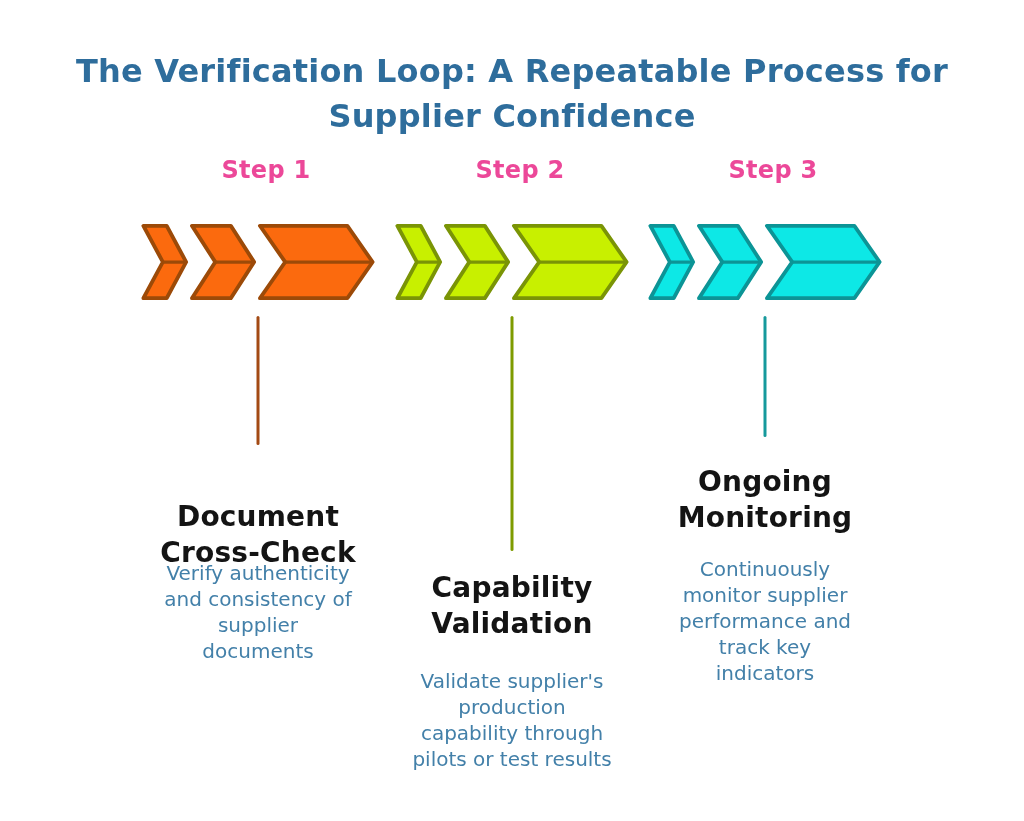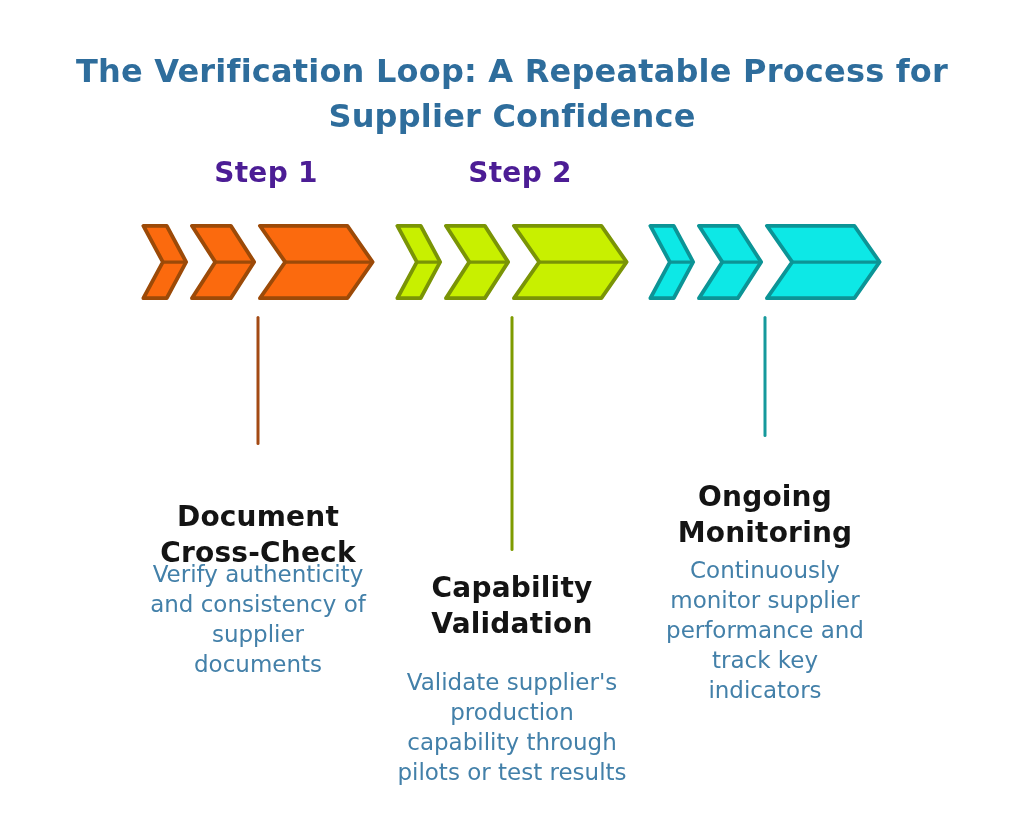--- a/index.html
+++ b/index.html
@@ -25,23 +25,23 @@
   .col {
     position: absolute;
     top: 0; bottom: 0;
     width: 290px;
     text-align: center;
   }
   .step-label {
     position: absolute;
     left: 16px; right: 0;
     top: 156px;
-    font-size: 28px;
+    font-size: 24px;
     font-weight: bold;
-    color: #4c1d95;
+    color: #ec4899;
     letter-spacing: 0.3px;
   }
   .chevrons {
     position: absolute;
     top: 223px;
     left: 50%;
     transform: translateX(-50%);
   }
   .chevrons polygon {
     fill: var(--fill, #ccc);
@@ -68,21 +68,21 @@
     font-size: 28px;
     font-weight: bold;
     line-height: 1.28;
     color: var(--heading-color, #141414);
     white-space: pre-line;
     letter-spacing: 0.2px;
   }
   .step-description {
     position: absolute;
     left: 0; right: 0;
-    font-size: 23px;
+    font-size: 20px;
     line-height: 1.3;
     color: var(--desc-color, #4380A9);
     white-space: pre-line;
   }
 </style>
 </head>
 <body style="--title-color: #2E6D9C; --heading-color: #141414; --desc-color: #4380A9;">
 
 <h1 class="page-title">The Verification Loop: A Repeatable Process for
 Supplier Confidence</h1>
@@ -119,29 +119,30 @@
   <div class="connector-line" style="height:235px;"></div>
   <div class="step-heading" style="top:570px;">Capability
 Validation</div>
   <div class="step-description" style="top:668px;">Validate supplier's
 production
 capability through
 pilots or test results</div>
 </div>
 
 <div class="col" style="left: 620px; --fill: #0DE8E6; --stroke: #0C9496; --line: #16999C;">
+  <div class="step-label">Step 3</div>
   <svg class="chevrons" width="235" height="78" viewBox="0 0 242 84" preserveAspectRatio="none" aria-hidden="true">
     <polygon points="3,3 27,3 47,42 27,81 3,81 23,42"></polygon>
     <line class="seam" x1="23" y1="42" x2="47" y2="42"></line>
     <polygon points="53,3 93,3 117,42 93,81 53,81 77,42"></polygon>
     <line class="seam" x1="77" y1="42" x2="117" y2="42"></line>
     <polygon points="123,3 213,3 239,42 213,81 123,81 149,42"></polygon>
     <line class="seam" x1="149" y1="42" x2="239" y2="42"></line>
   </svg>
   <div class="connector-line" style="height:121px;"></div>
-  <div class="step-heading" style="top:479px;">Ongoing
+  <div class="step-heading" style="top:464px;">Ongoing
 Monitoring</div>
   <div class="step-description" style="top:556px;">Continuously
 monitor supplier
 performance and
 track key
 indicators</div>
 </div>
 
 </body></html>

